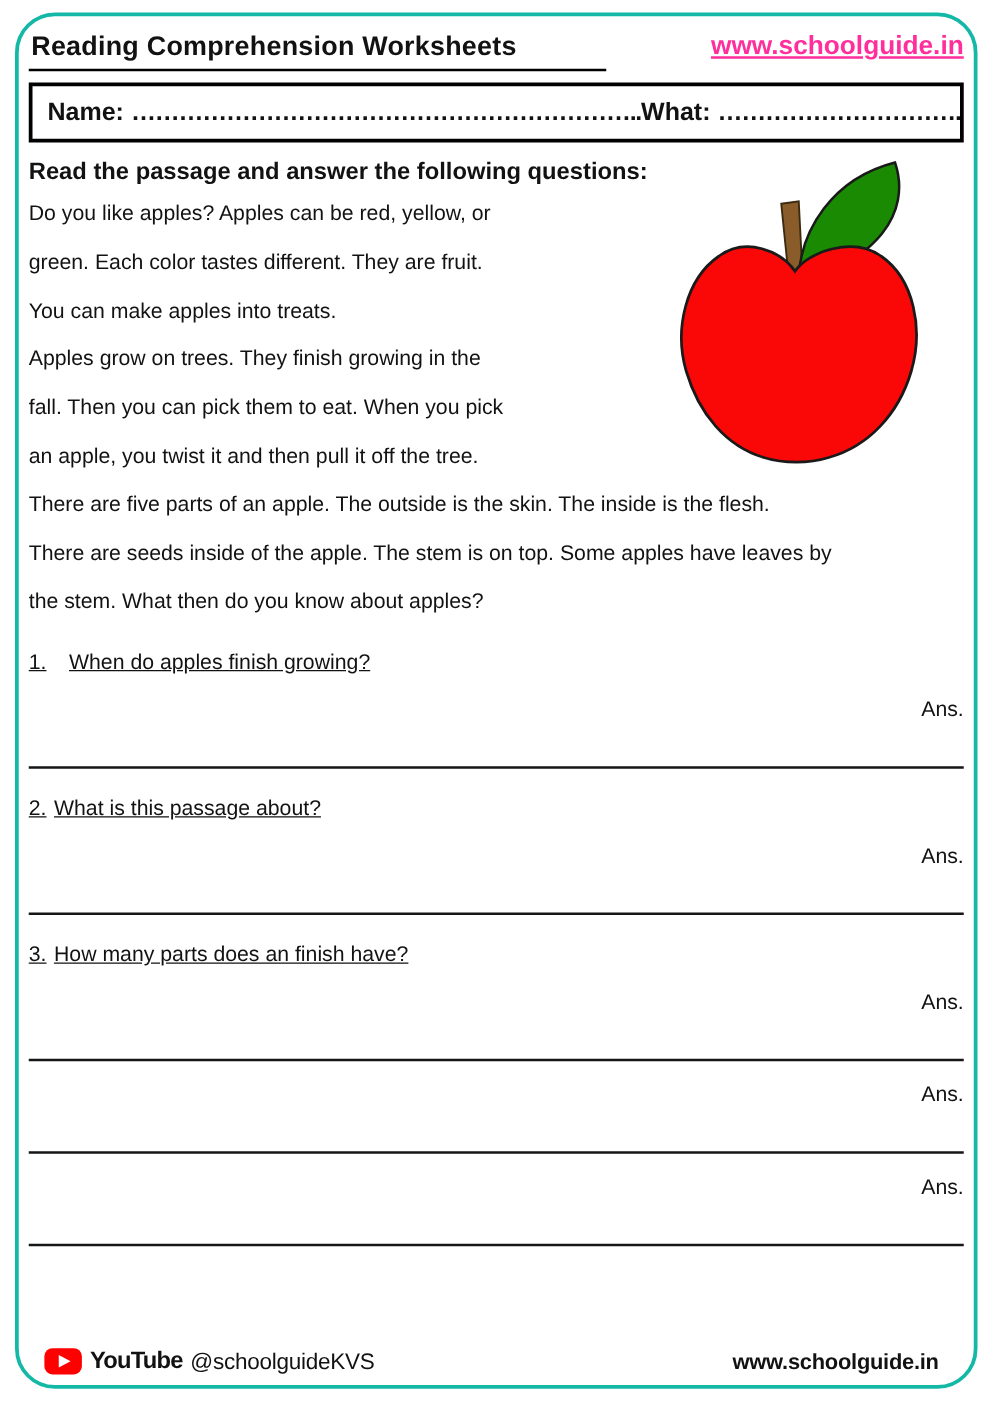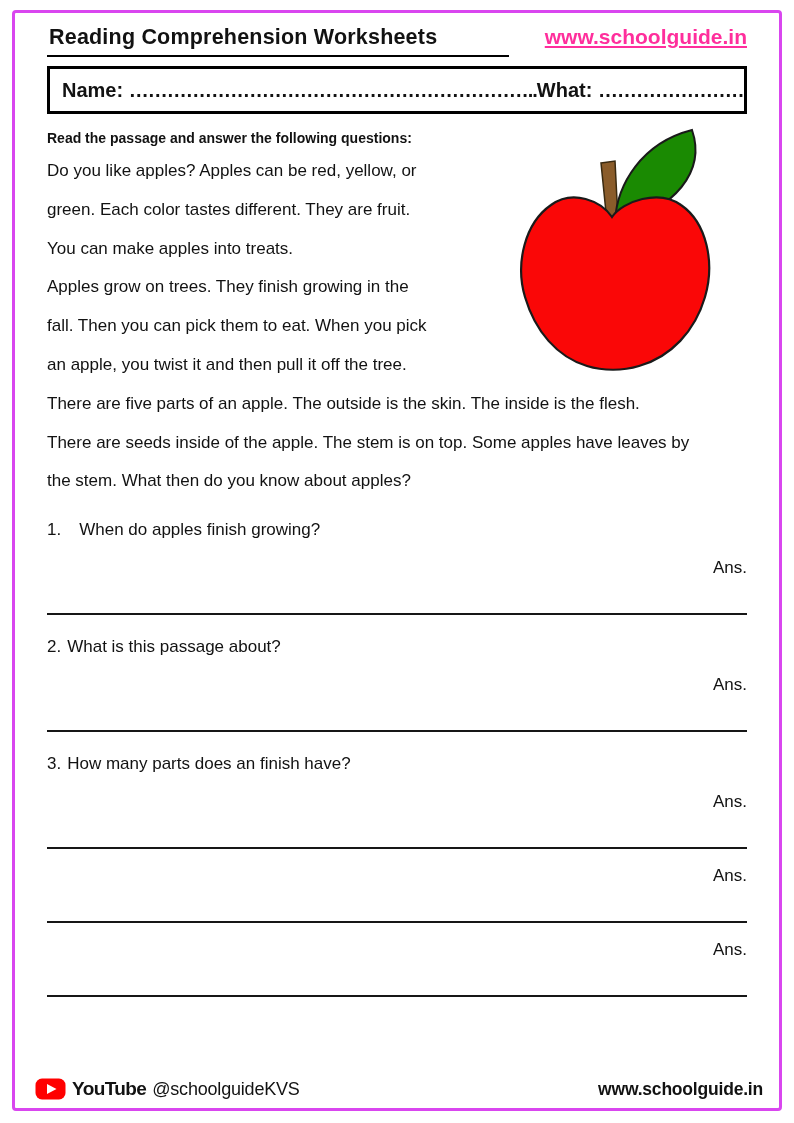--- a/index.html
+++ b/index.html
@@ -2,58 +2,58 @@
 <html><head>
 <meta charset="utf-8">
 <style>
   html, body { margin:0; padding:0; }
   body {
     width:794px; height:1123px; background:#ffffff; position:relative;
     font-family:"Liberation Sans", sans-serif; color:#121212; overflow:hidden;
   }
   .frame {
     position:absolute; left:12px; top:10px; right:12px; bottom:12px;
-    border:3px solid #d946ef; border-radius:4px;
-    padding:10px 32px; box-sizing:border-box;
+    border:3px solid #14b8a6; border-radius:32px;
+    padding:10px 8px; box-sizing:border-box;
   }
   
   .header-row { display:flex; justify-content:space-between; align-items:flex-start; margin-top:2px; }
   .title {
     font-size:21.5px; font-weight:bold; letter-spacing:0.2px;
     border-bottom:2.5px solid #000; padding:0 72px 5px 2px; white-space:nowrap;
   }
   .site-link {
     font-size:21px; font-weight:bold; color:#FF2E9C; text-decoration:underline;
     white-space:nowrap; cursor:pointer;
   }
   
   .namebox {
     border:3px solid #000; margin-top:9px; padding:10px 10px 9px 12px;
     display:flex; justify-content:space-between; font-size:20px; font-weight:bold;
     white-space:nowrap; overflow:hidden;
   }
   .dots { font-weight:bold; letter-spacing:-1px; }
   
-  .instruction { margin-top:13px; font-size:14px; font-weight:bold; line-height:22px; }
+  .instruction { margin-top:13px; font-size:19px; font-weight:bold; line-height:22px; }
   
   .passage { position:relative; margin-top:3px; font-size:17px; }
   .pline { line-height:38.8px; white-space:nowrap; }
   .apple-svg { position:absolute; top:-27px; right:26px; }
   
   .questions { font-size:17px; }
-  .qtext { line-height:22px; margin-top:21px; white-space:nowrap; }
+  .qtext { line-height:22px; margin-top:21px; white-space:nowrap;text-decoration:underline; }
   .qtext.first { margin-top:18px; }
   .qnum { margin-right:6px; }
   .qnum.wide { margin-right:18px; }
   .ansrow { display:flex; align-items:flex-end; margin-top:16px; height:22px; line-height:22px;flex-direction:column; }
   .ansline { flex:1; border-bottom:2px solid #161616; margin-left:7px; height:19px; }
   .line2 { border-bottom:2px solid #161616; height:34px; }
   
   .footer {
-    position:absolute; left:20px; right:16px; bottom:6px; height:26px;
+    position:absolute; left:20px; right:28px; bottom:6px; height:26px;
     display:flex; justify-content:space-between; align-items:center;
   }
   .yt-group { display:flex; align-items:center; gap:6px; }
   .yt-word { font-size:19px; font-weight:bold; letter-spacing:-0.6px; }
   .yt-handle { font-size:18px; letter-spacing:-0.2px; }
   .footer-site { font-size:17.5px; font-weight:bold; letter-spacing:-0.2px; }
 </style>
 </head>
 <body>
 

